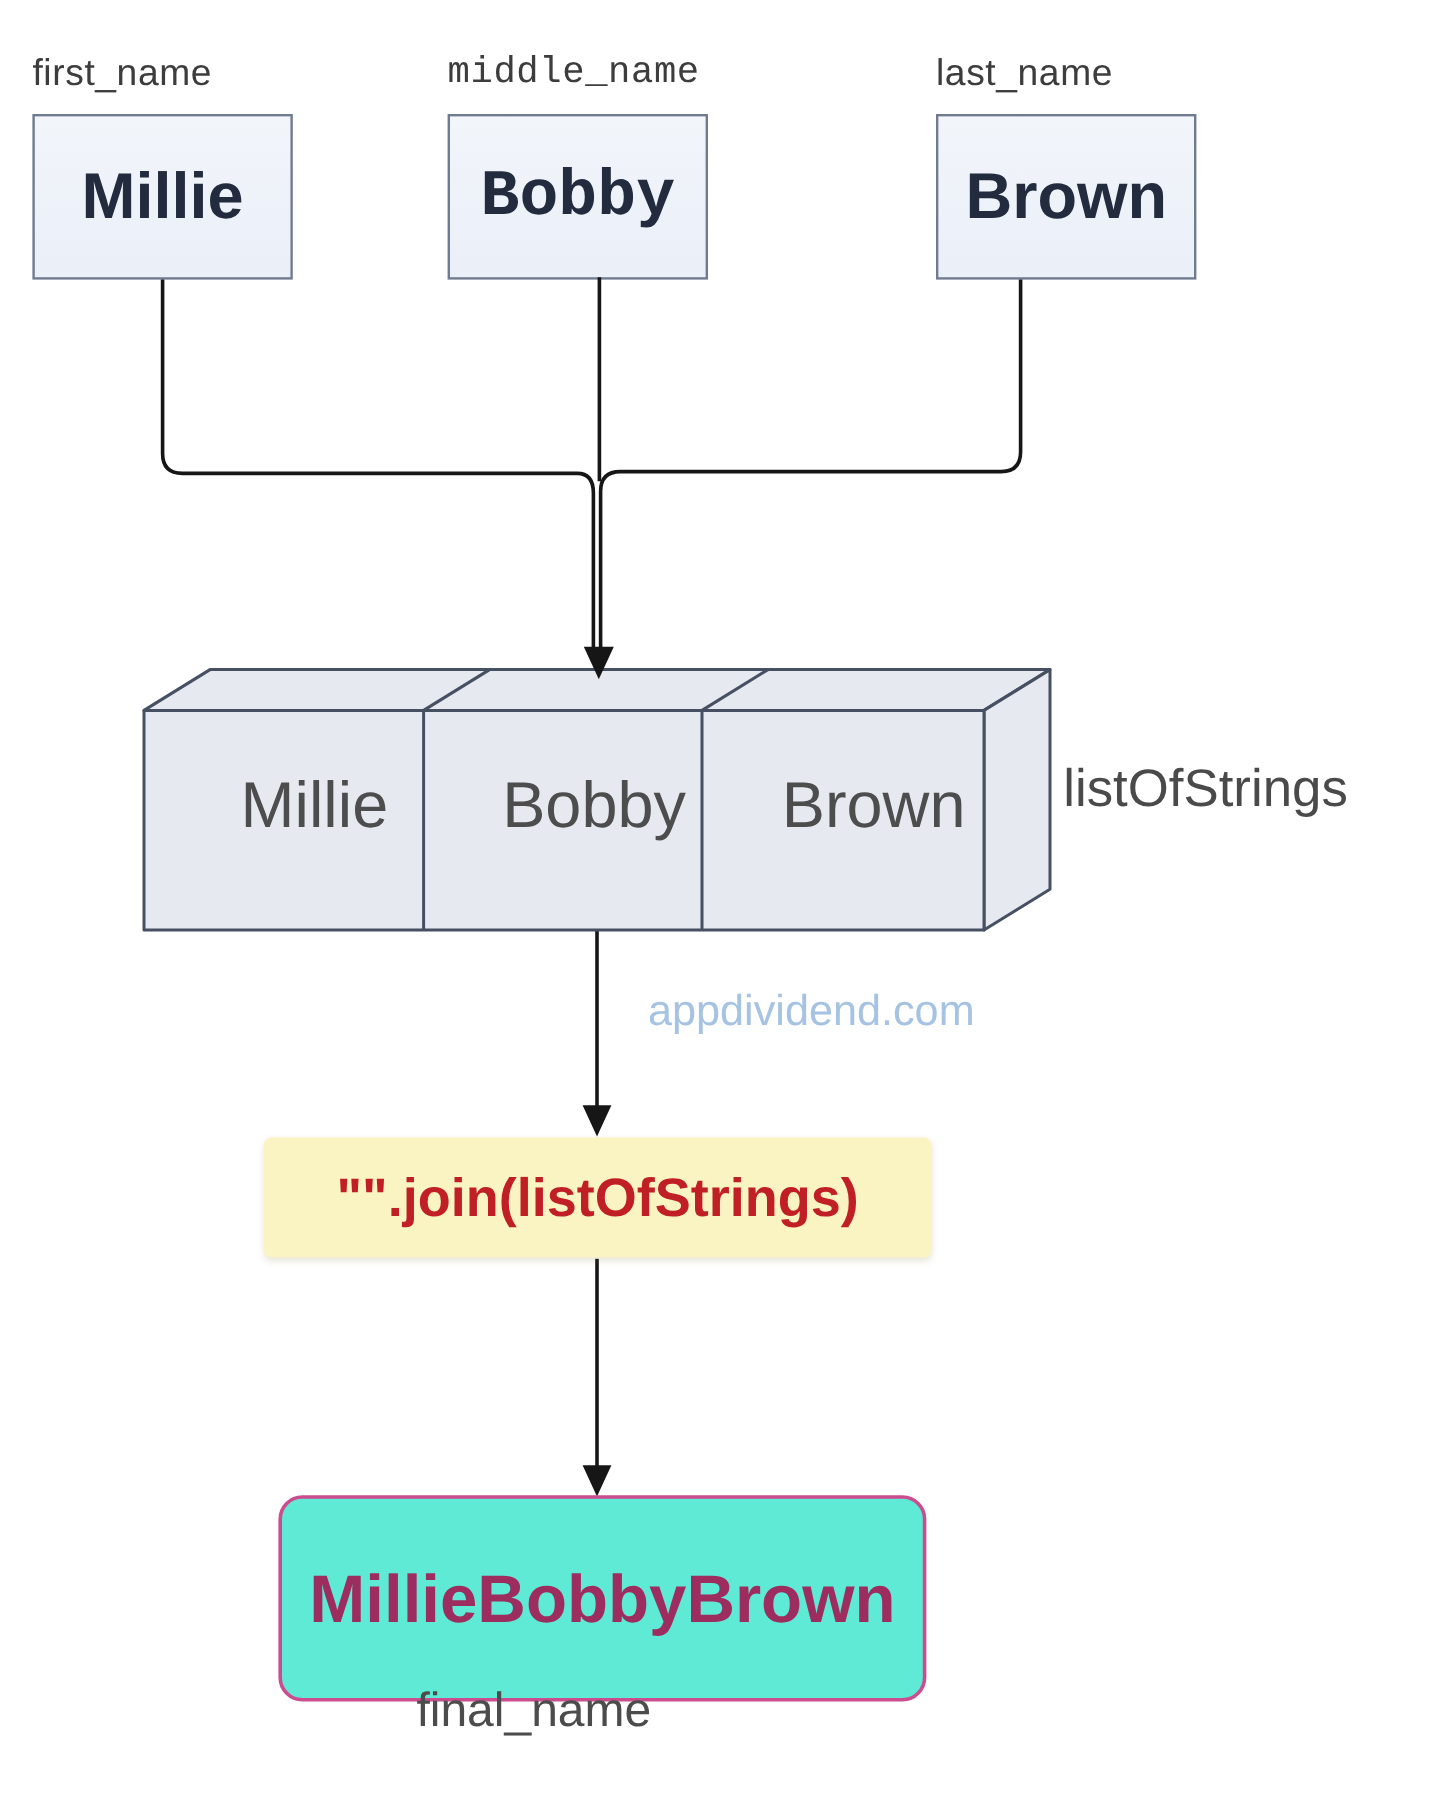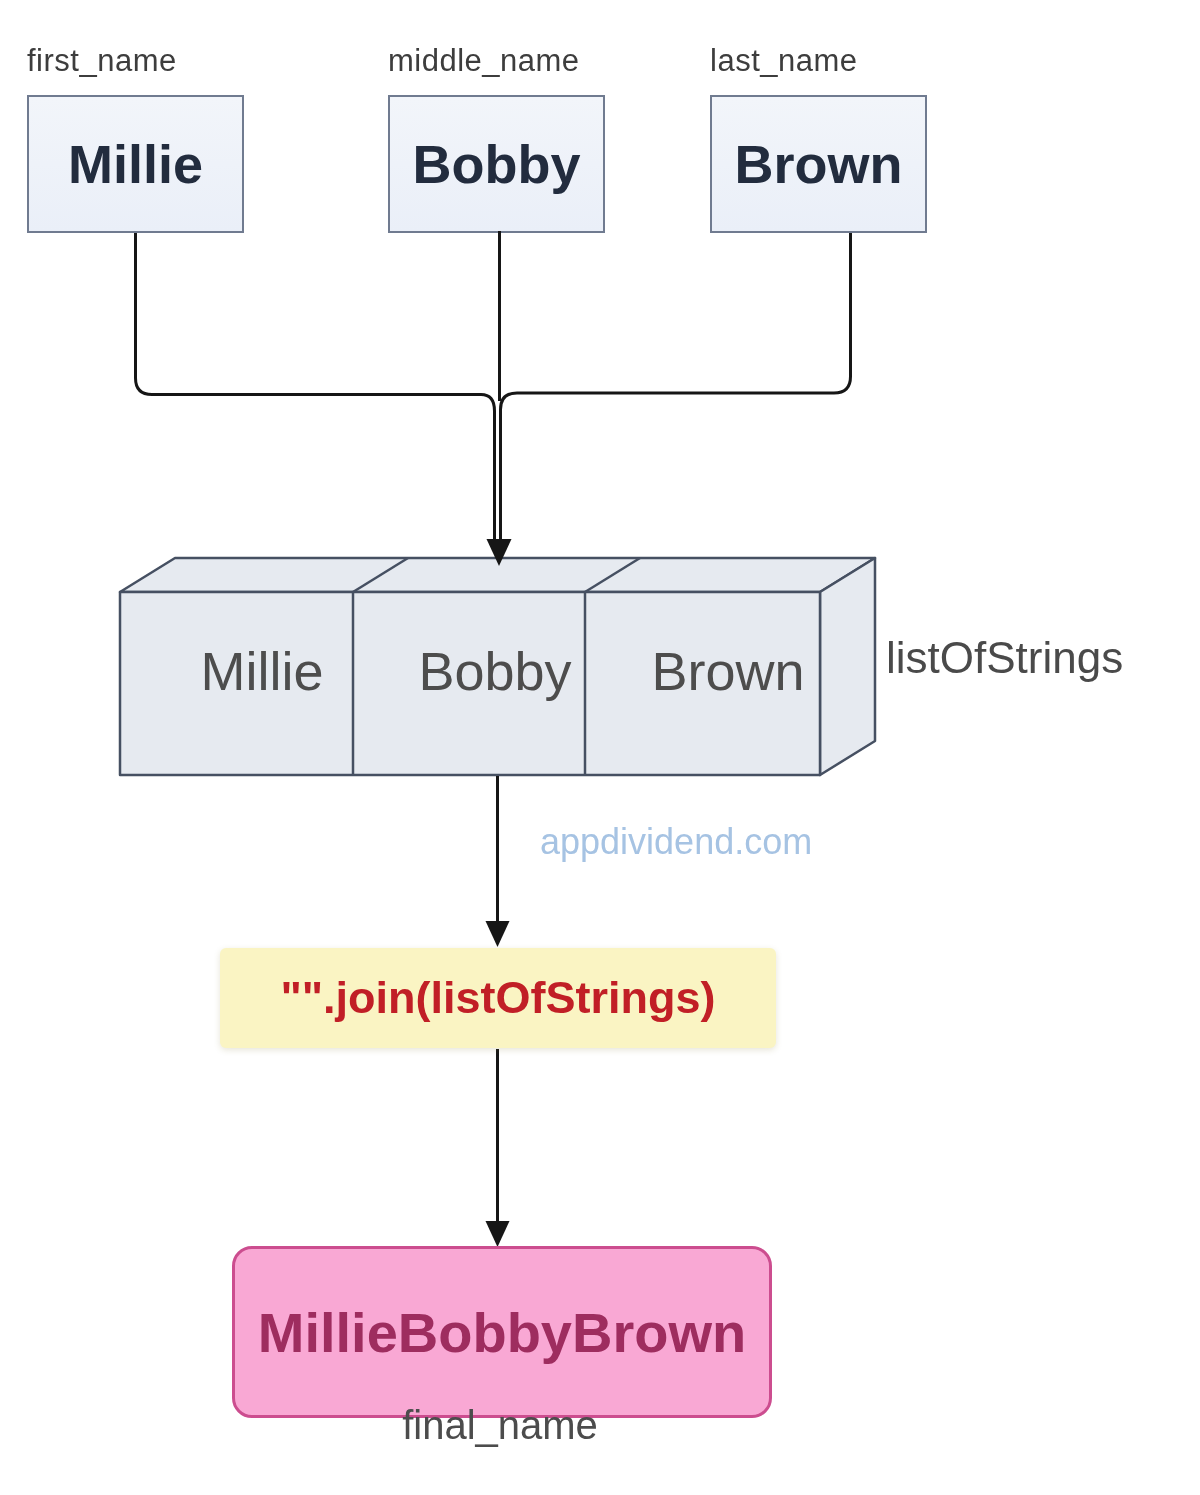--- a/index.html
+++ b/index.html
@@ -22,22 +22,22 @@
   
   .var-box {
     top: 95px; width: 217px; height: 138px;
     box-sizing: border-box;
     background: linear-gradient(#f2f5fa, #eaeff8);
     border: 2px solid #707b90;
     display: flex; align-items: center; justify-content: center;
     font-size: 54px; font-weight: 600; color: #222c3e;
   }
   .box1 { left: 27px; }
-  .box2 { left: 388px; }
-  .box3 { left: 710px; }
+  .box2 { left: 373px; font-family: Liberation Mono, monospace; }
+  .box3 { left: 780px; }
 
   
   svg.layer { position: absolute; left: 0; top: 0; pointer-events: none; }
 
   
   .cell-text {
     top: 641px; width: 240px; height: 60px; line-height: 60px;
     text-align: center; font-size: 54px; font-weight: 500; color: #4d4d4d;
   }
   .cell1 { left: 142px; }
@@ -61,29 +61,29 @@
     background: #faf4c3; border-radius: 6px;
     box-shadow: 0 2px 6px rgba(120, 110, 40, 0.18);
     display: flex; align-items: center; justify-content: center;
     font-size: 45px; font-weight: 700; color: #c11f26;
     white-space: nowrap;
   }
 
   .result-box {
     left: 232px; top: 1246px; width: 540px; height: 172px;
     box-sizing: border-box;
-    background: #f9a8d4; border: 3px solid #cc4d8f; border-radius: 20px;
+    background: #5eead4; border: 3px solid #cc4d8f; border-radius: 20px;
     display: flex; align-items: center; justify-content: center;
     font-size: 56px; font-weight: 700; color: #9e2d5f;
     white-space: nowrap;
   }
 
   .final-label {
     left: 347px; top: 1402px; width: 306px; height: 46px; line-height: 46px;
-    text-align: center; font-size: 40px; color: #4c4c4c;
+    text-align: left; font-size: 40px; color: #4c4c4c;
   }
 </style>
 </head>
 <body>
 
 <div class="canvas">
 
   <div class="abs var-label box1">first_name</div>
   <div class="abs var-label box2">middle_name</div>
   <div class="abs var-label box3">last_name</div>

